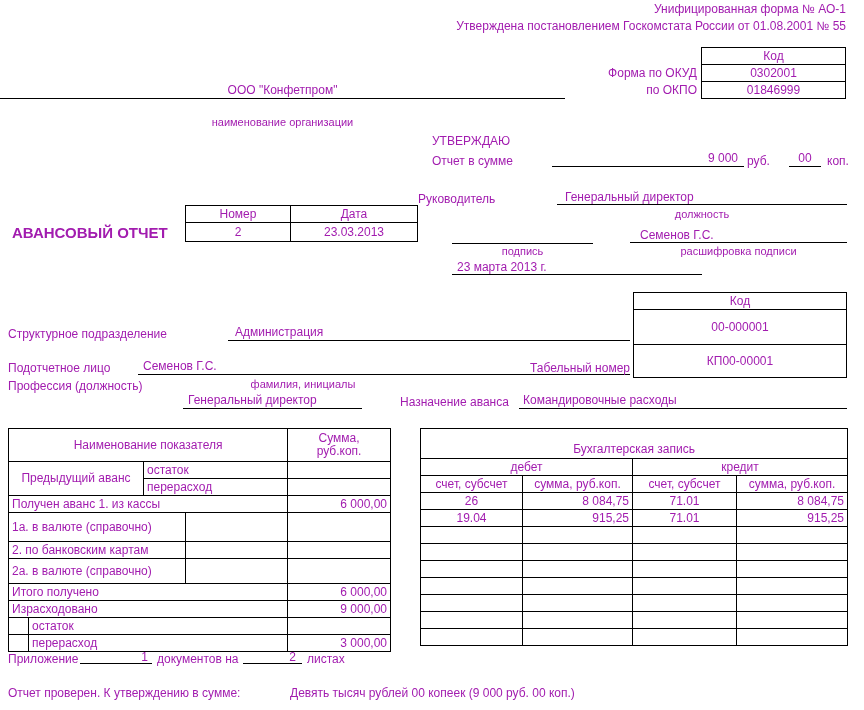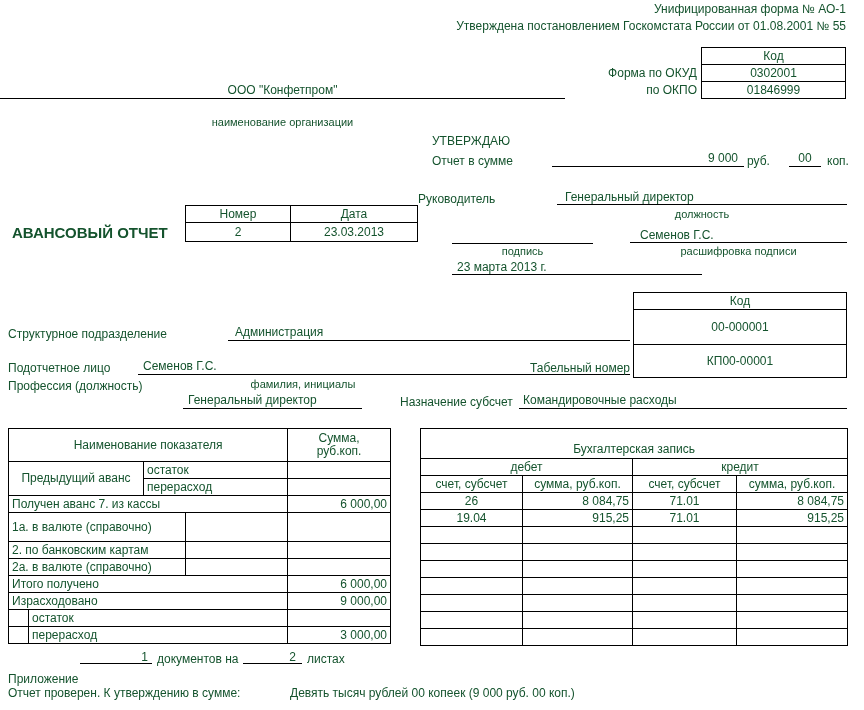--- a/index.html
+++ b/index.html
@@ -1,16 +1,16 @@
 <!DOCTYPE html>
 <html><head>
 <meta charset="utf-8">
 <style>
   html,body{margin:0;padding:0;background:#fff;}
-  .page{position:relative;width:864px;height:710px;background:#ffffff;color:#14532d;
+  .page{position:relative;width:864px;height:710px;background:#ffffff;color:#a21caf;
         font-family:"Liberation Sans","DejaVu Sans",sans-serif;font-size:12px;overflow:hidden;}
   .abs{position:absolute;}
   .ul{border-bottom:1px solid #000;}
   .cap{font-size:11px;}
   .ctr{text-align:center;}
   .rt{text-align:right;}
   .bold{font-weight:bold;}
   table.frm{border-collapse:collapse;table-layout:fixed;}
   table.frm td{border:1px solid #000;padding:0 3px;font-size:12px;height:16px;line-height:13px;overflow:hidden;}
   .prewrap{white-space:pre-line;}
@@ -96,21 +96,21 @@
   <div class="abs" style="left:8px;top:327px;">Структурное подразделение</div>
   <div class="abs ul" style="left:228px;top:325px;width:402px;height:16px;padding-left:7px;box-sizing:border-box;">Администрация</div>
 
   <div class="abs" style="left:8px;top:361px;">Подотчетное лицо</div>
   <div class="abs ul" style="left:138px;top:359px;width:492px;height:16px;padding-left:5px;box-sizing:border-box;">Семенов Г.С.</div>
   <div class="abs ctr cap" style="left:138px;top:378px;width:330px;">фамилия, инициалы</div>
   <div class="abs rt" style="left:430px;top:361px;width:200px;">Табельный номер</div>
 
   <div class="abs" style="left:8px;top:379px;">Профессия (должность)</div>
   <div class="abs ul" style="left:183px;top:393px;width:179px;height:16px;padding-left:5px;box-sizing:border-box;">Генеральный директор</div>
-  <div class="abs" style="left:400px;top:395px;">Назначение субсчет</div>
+  <div class="abs" style="left:400px;top:395px;">Назначение аванса</div>
   <div class="abs ul" style="left:519px;top:393px;width:328px;height:16px;padding-left:4px;box-sizing:border-box;">Командировочные расходы</div>
 
   <table class="frm abs" style="left:8px;top:428px;width:382px;">
     <colgroup>
       <col style="width:20px">
         <col style="width:115px">
         <col style="width:42px">
         <col style="width:102px">
         <col style="width:103px">
     </colgroup>
@@ -123,34 +123,34 @@
     <tr style="height:17px;">
       <td colspan="2" rowspan="2" class="ctr">Предыдущий аванс</td>
       <td colspan="2">остаток</td>
       <td class="rt"></td>
     </tr>
     <tr style="height:17px;">
       <td colspan="2">перерасход</td>
       <td class="rt"></td>
     </tr>
     <tr style="height:17px;">
-      <td colspan="4">Получен аванс 7. из кассы</td>
+      <td colspan="4">Получен аванс 1. из кассы</td>
       <td class="rt">6 000,00</td>
     </tr>
     <tr style="height:29px;">
       <td colspan="3">1а. в валюте (справочно)</td>
       <td></td>
       <td class="rt"></td>
     </tr>
     <tr style="height:17px;">
       <td colspan="3">2. по банковским картам</td>
       <td></td>
       <td class="rt"></td>
     </tr>
-    <tr style="height:17px;">
+    <tr style="height:25px;">
       <td colspan="3">2а. в валюте (справочно)</td>
       <td></td>
       <td class="rt"></td>
     </tr>
     <tr style="height:17px;">
       <td colspan="4">Итого получено</td>
       <td class="rt">6 000,00</td>
     </tr>
     <tr style="height:17px;margin-left:32px;">
       <td colspan="4">Израсходовано</td>
@@ -240,21 +240,21 @@
     </tr>
     <tr style="height:15px;">
       <td class="ctr"></td>
       <td class="rt"></td>
       <td class="ctr"></td>
       <td class="rt"></td>
     </tr>
   </tbody>
     </table>
 
-  <div class="abs" style="left:8px;top:652px;margin-top:20px;">Приложение</div>
+  <div class="abs" style="left:8px;top:652px;">Приложение</div>
   <div class="abs ul rt" style="left:80px;top:650px;width:72px;height:14px;padding-right:4px;box-sizing:border-box;">1</div>
   <div class="abs" style="left:157px;top:652px;">документов на</div>
   <div class="abs ul rt" style="left:243px;top:650px;width:59px;height:14px;padding-right:6px;box-sizing:border-box;">2</div>
   <div class="abs" style="left:307px;top:652px;">листах</div>
 
   <div class="abs" style="left:8px;top:686px;">Отчет проверен. К утверждению в сумме:</div>
   <div class="abs" style="left:290px;top:686px;">Девять тысяч рублей 00 копеек (9 000 руб. 00 коп.)</div>
 
 </div>
 

